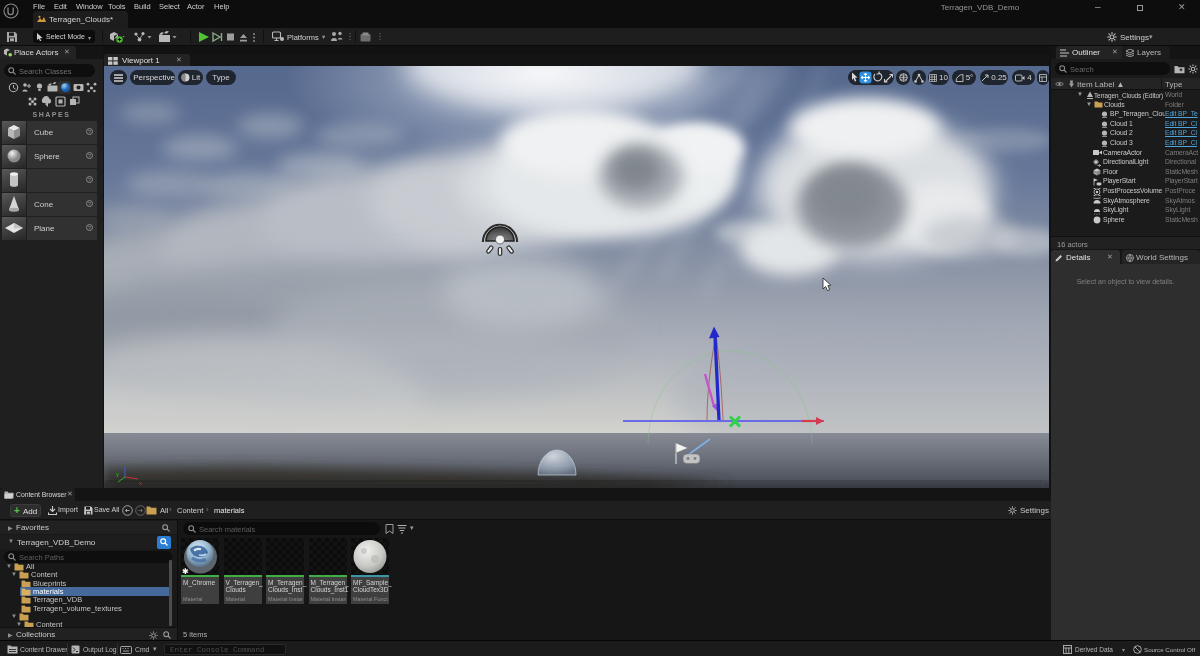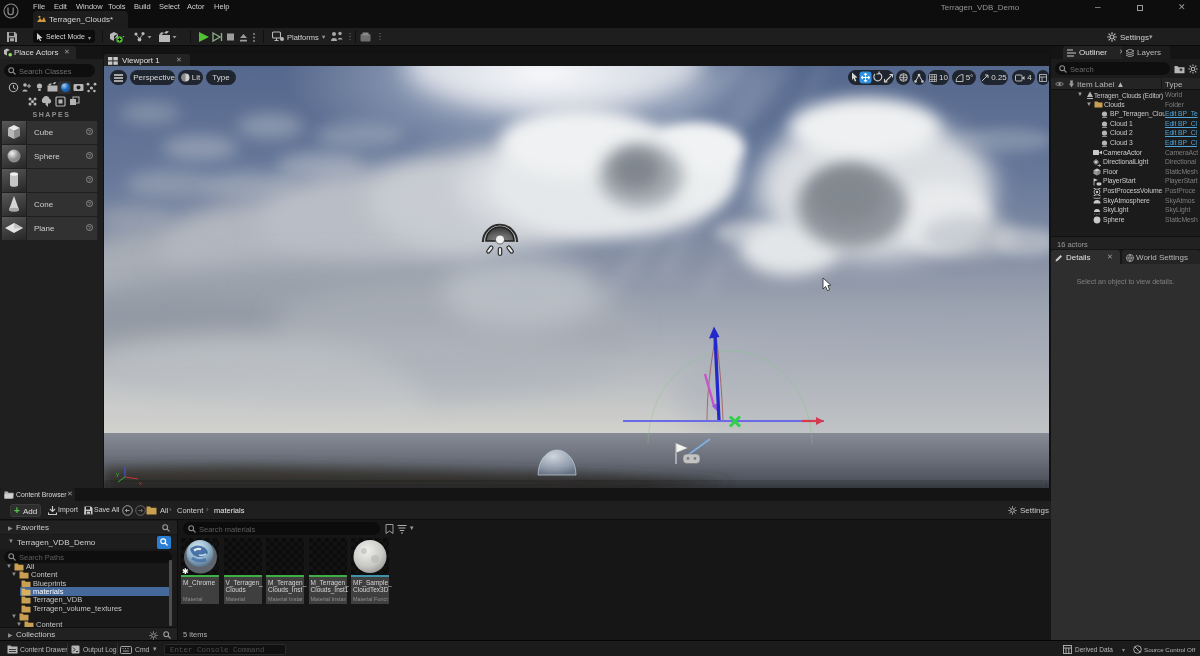--- a/index.html
+++ b/index.html
@@ -461,21 +461,21 @@
       </svg>
       <span style="font-size:8px;">4</span>
     </div>
   <div class="pill" style="left:933px;top:16px;width:12px;height:15px;border-radius:8px;">
       <svg width="8" height="8" viewBox="0 0 8 8">
         <path d="M0.5 0.5 h7 v7 h-7 z M0.5 3 h7 M3 3 v4.5" stroke="#c9c9c9" stroke-width="0.8" fill="none"></path>
       </svg>
     </div>
 </div>
 <div class="abs" style="left:1051px;top:46px;width:149px;height:594px;background:#141414;overflow:hidden;">
-  <div class="abs" style="left:12px;top:0;width:69px;height:13px;background:#232323;border-radius:3px 3px 0 0;">
+  <div class="abs" style="left:5px;top:0;width:69px;height:13px;background:#232323;border-radius:3px 3px 0 0;">
     <svg class="abs" style="left:4px;top:3px;" width="9" height="8" viewBox="0 0 9 8">
         <path d="M0 1 h6 M0 4 h9 M0 7 h7" stroke="#c9c9c9" stroke-width="1.2"></path>
       </svg>
     <div class="abs txt" style="left:16px;top:2px;color:#e0e0e0;">Outliner</div>
     <div class="abs txt" style="left:56px;top:2px;color:#9a9a9a;font-size:7px;">✕</div>
   </div>
   <div class="abs" style="left:71px;top:0;width:48px;height:13px;background:#1c1c1c;border-radius:3px 3px 0 0;">
     <svg class="abs" style="left:4px;top:3px;" width="8" height="8" viewBox="0 0 8 8">
         <path d="M4 0 L8 2 L4 4 L0 2 Z M0 4 l4 2 l4 -2 M0 6 l4 2 l4 -2" fill="none" stroke="#b0b0b0" stroke-width="0.9"></path>
       </svg>

